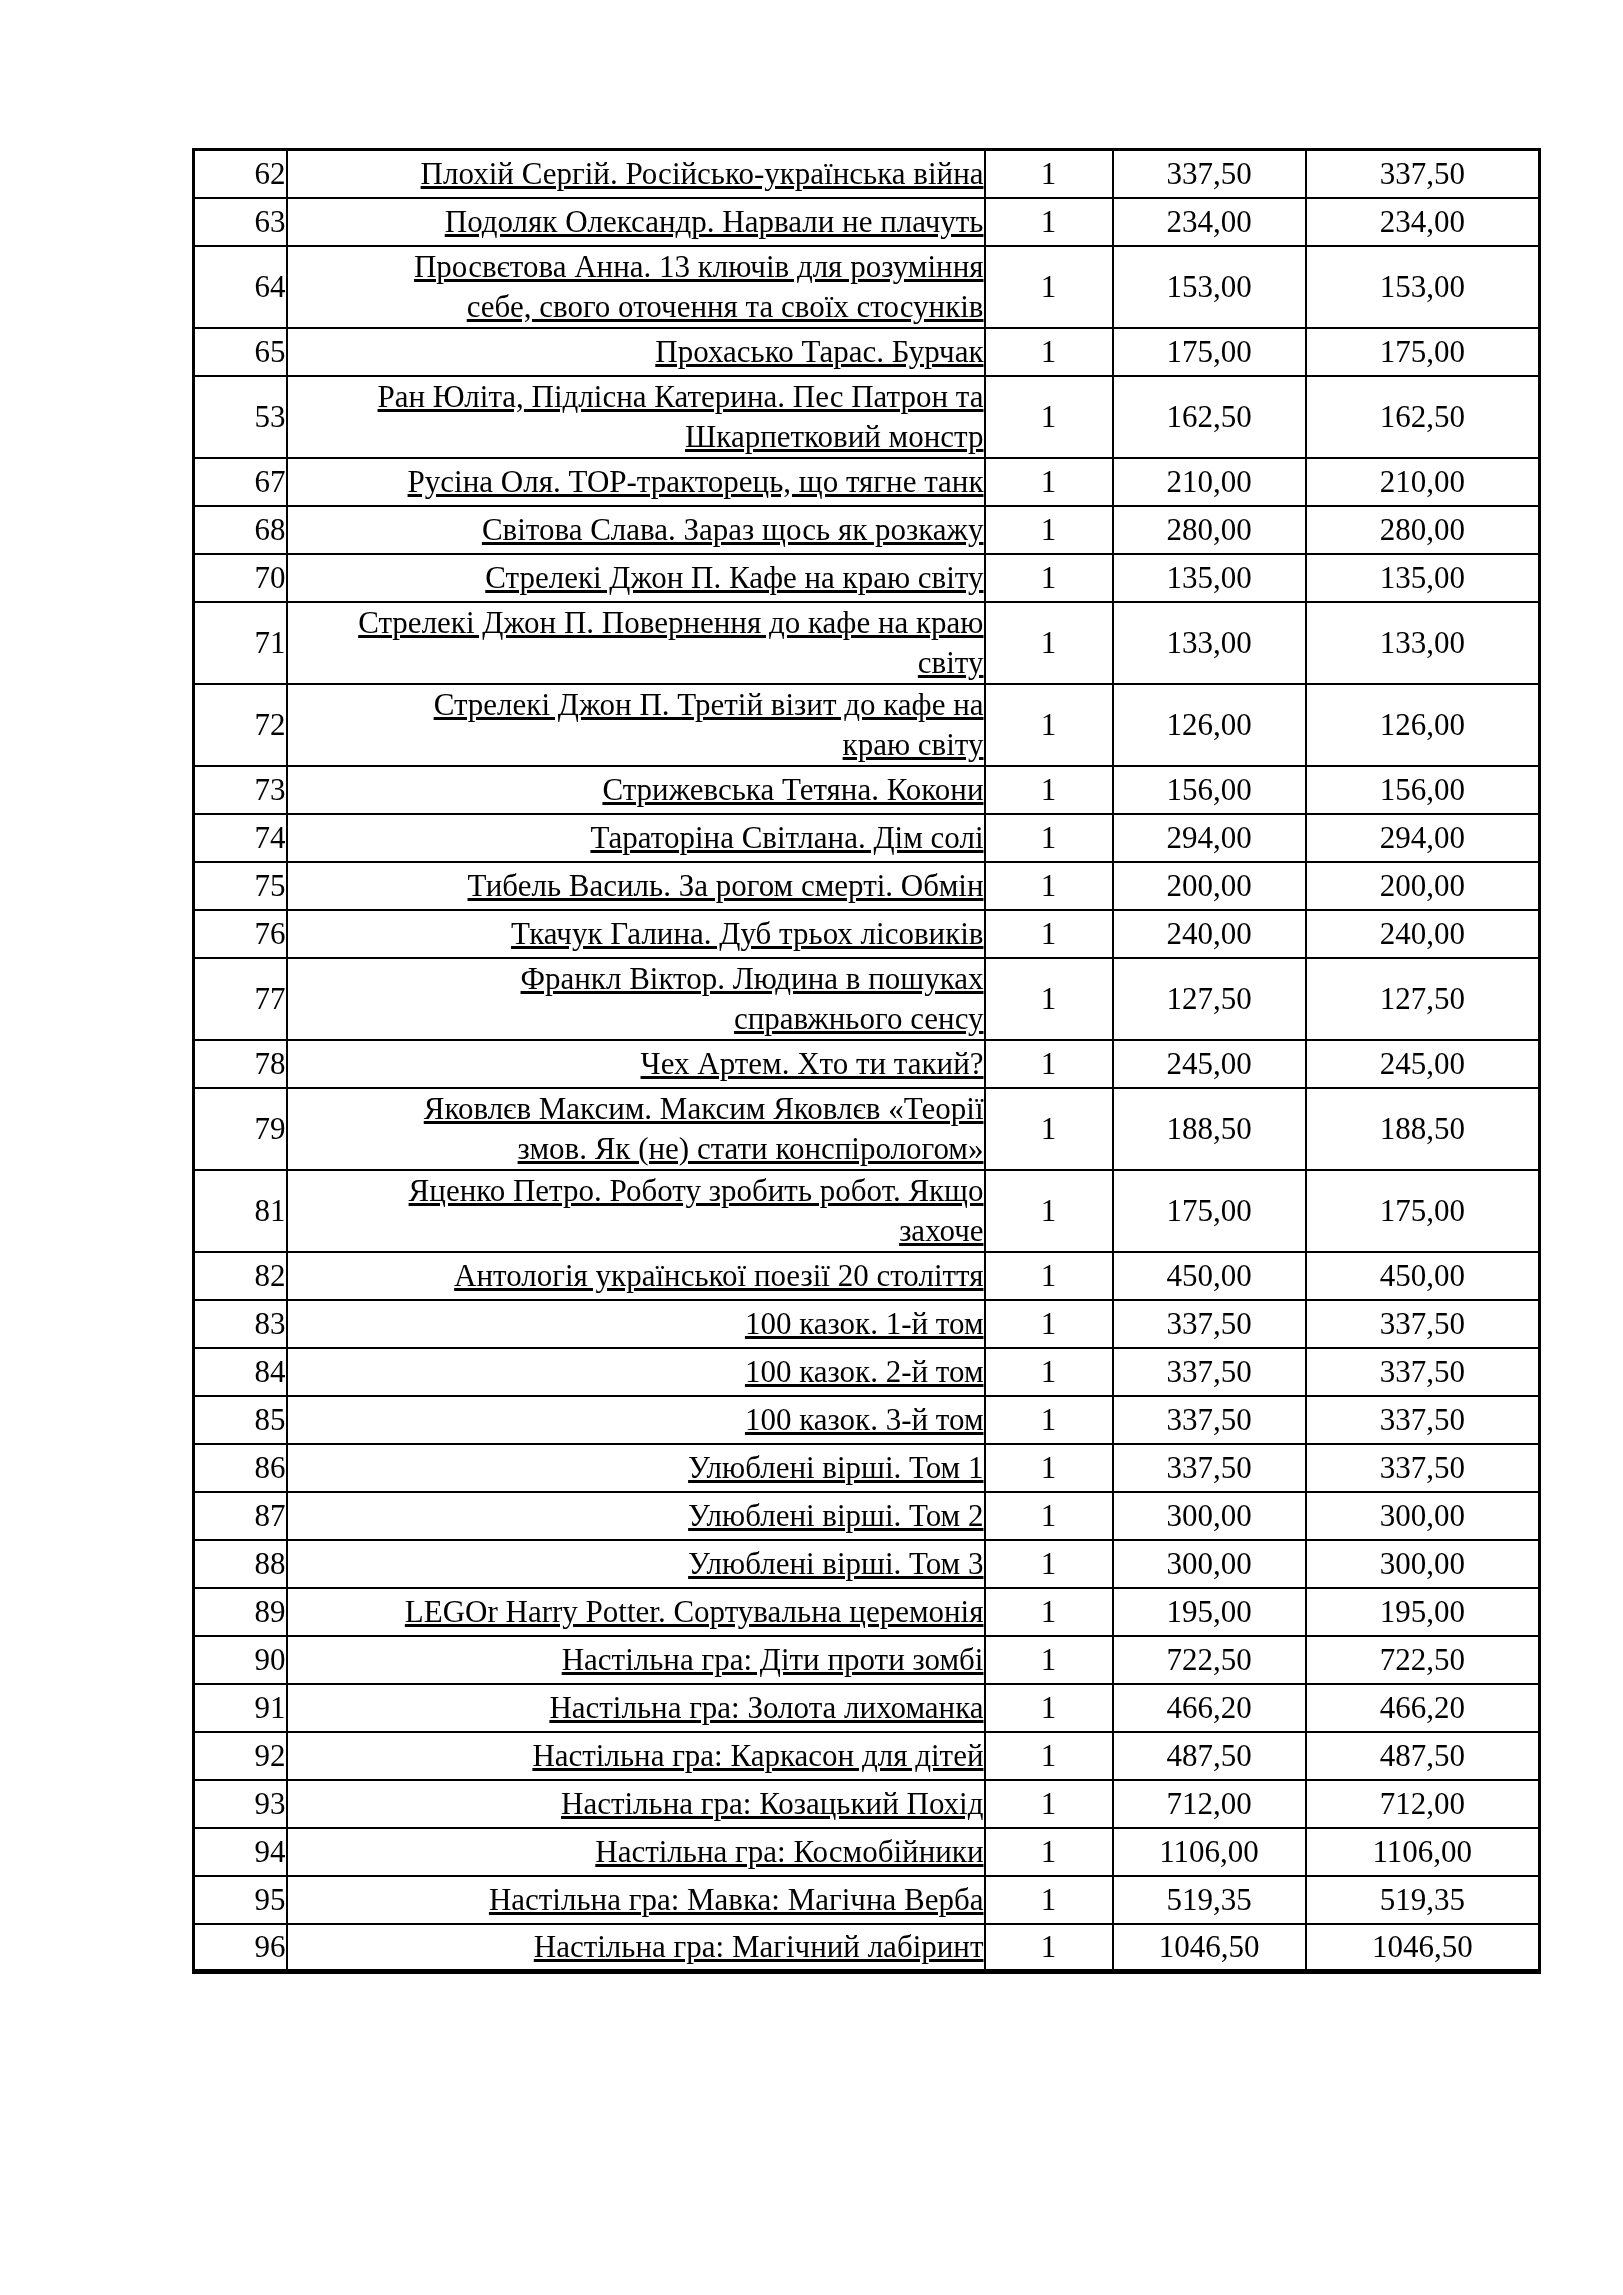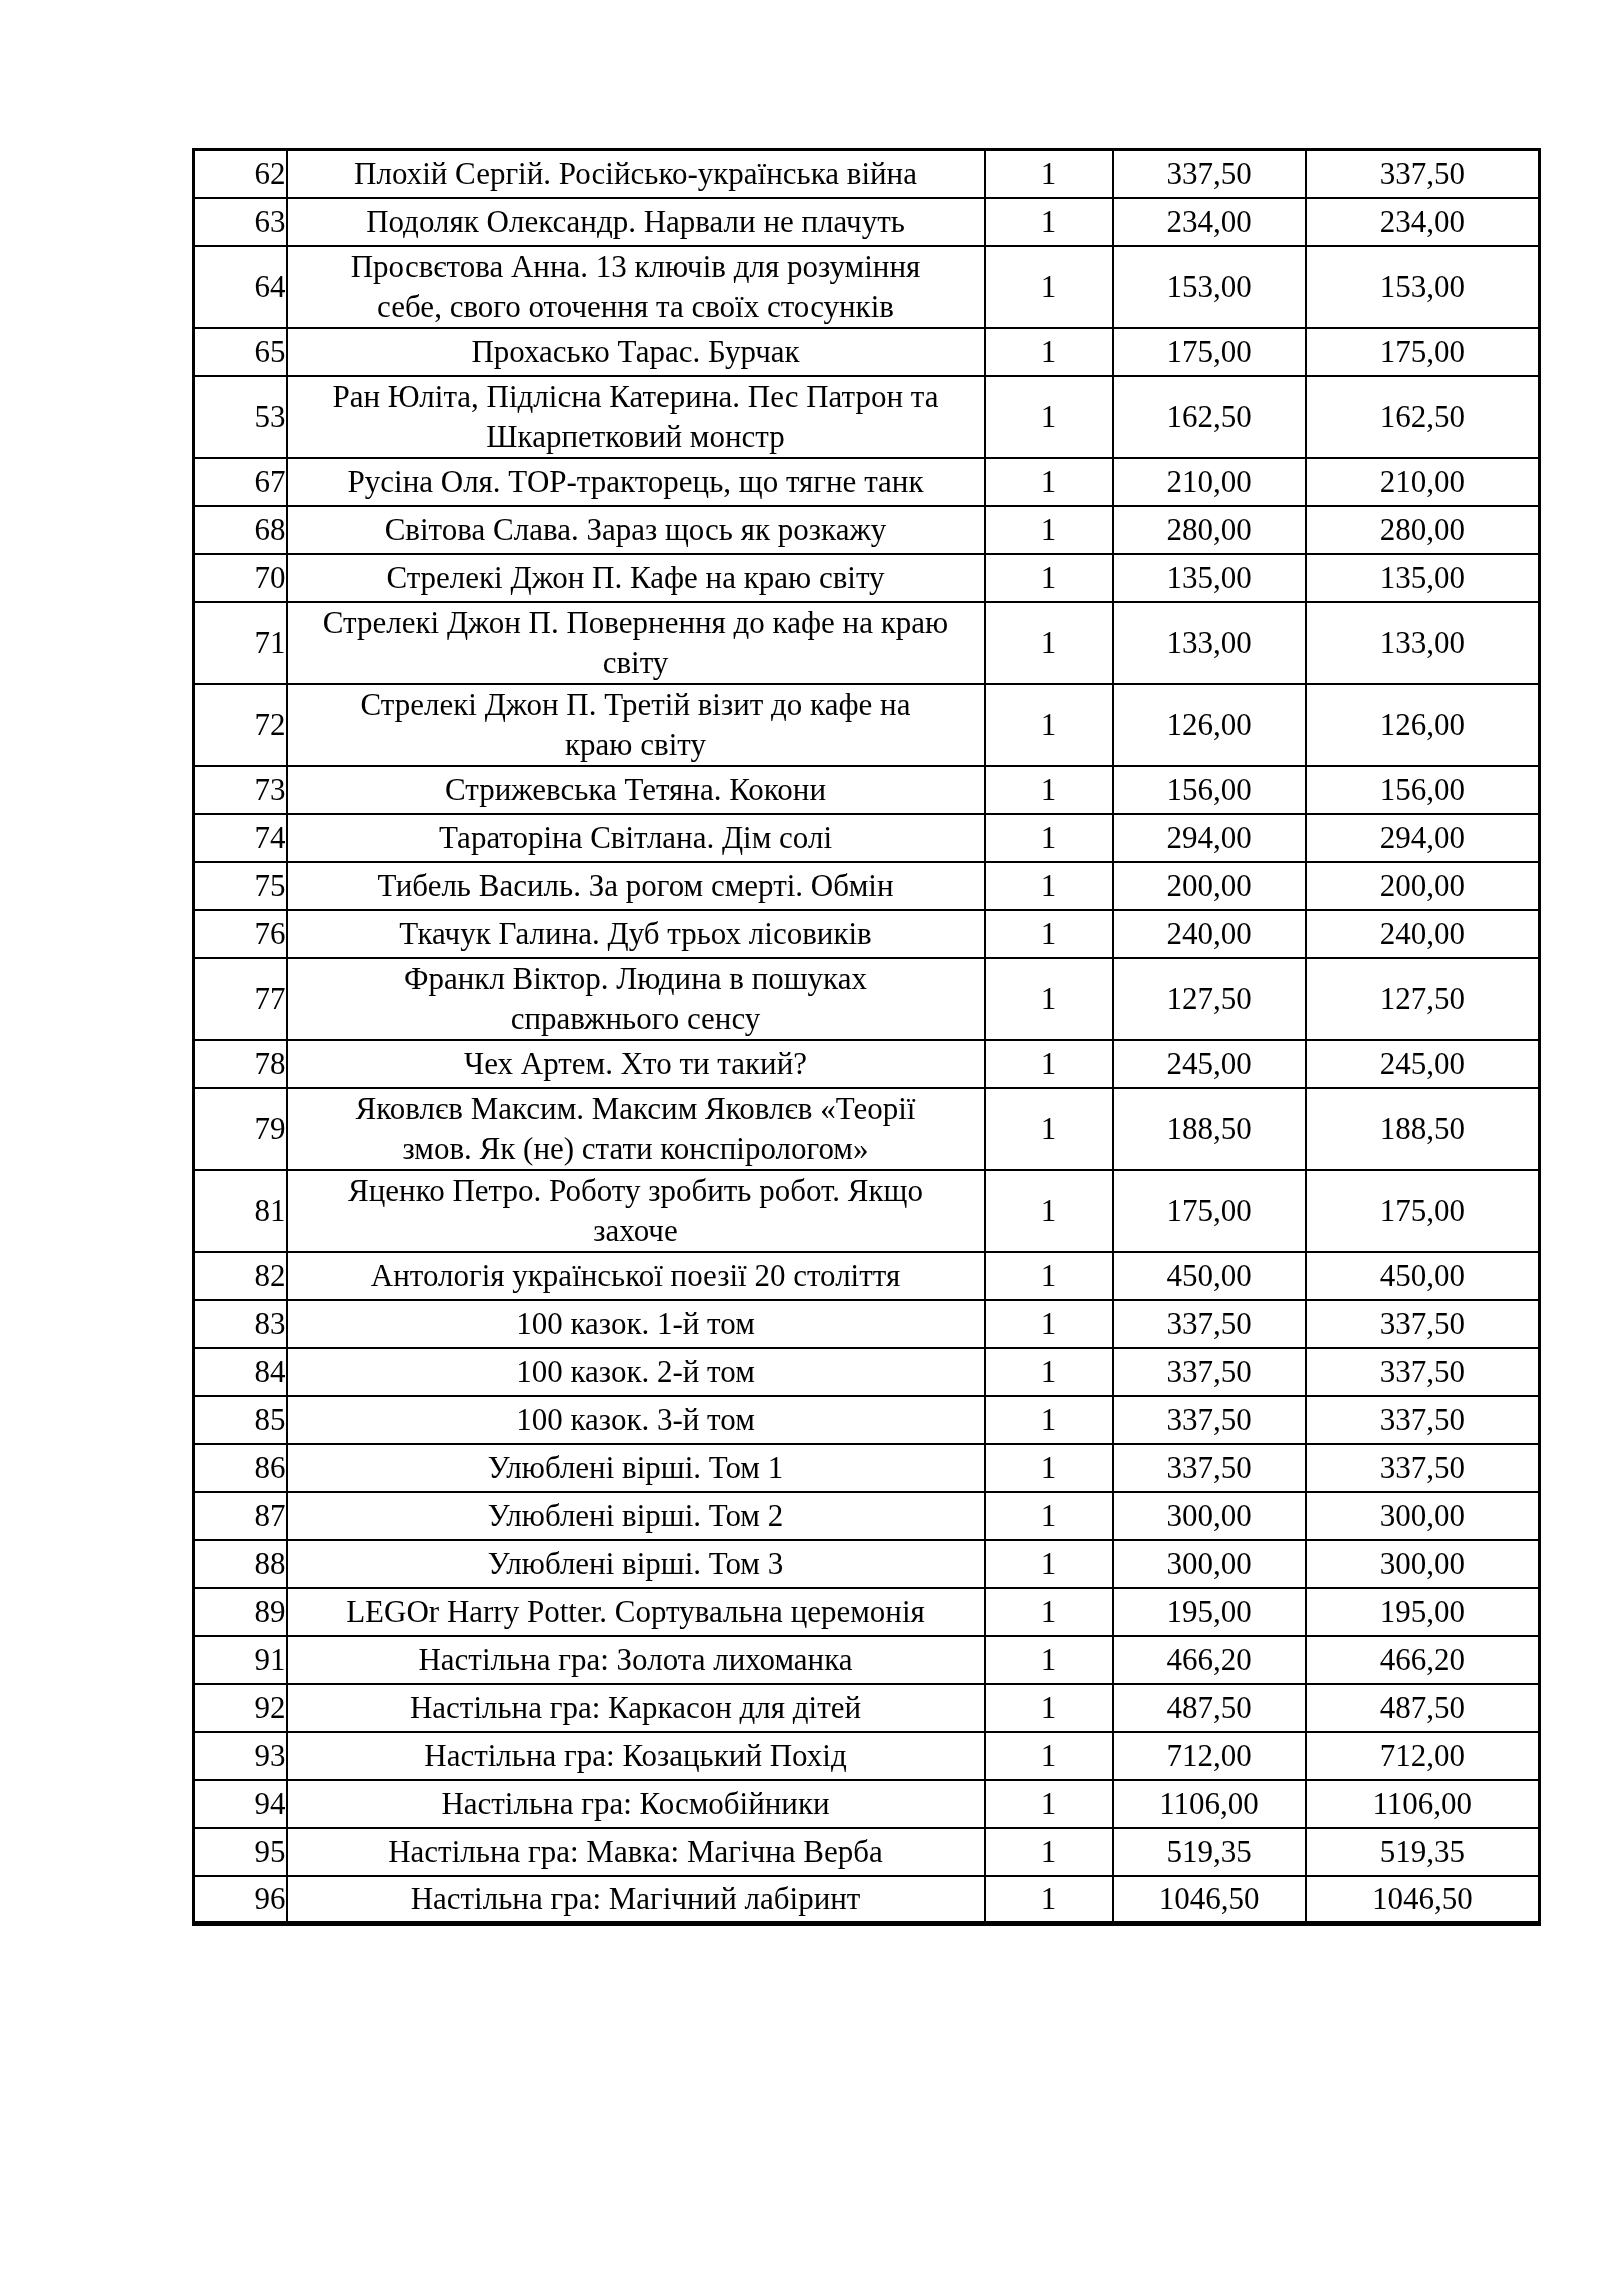--- a/index.html
+++ b/index.html
@@ -26,21 +26,22 @@
     vertical-align:middle;
     overflow:hidden;
     padding:0;
   }
   tr.row{height:48px}
   tr.row.last{height:59px}
   td.c-no{ text-align:right; }
   td.c-title{
     white-space:pre-line;
     padding:0 6.5px 0 17px;
-    text-align:center;
+    text-align:right;
+    text-decoration:underline;
   }
   td.c-qty, td.c-price, td.c-total{ text-align:center; }
 </style>
 </head>
 <body>
 
 <table class="items">
   <colgroup>
     <col style="width:93px">
     <col style="width:698px">
@@ -232,20 +233,27 @@
     <td class="c-total">300,00</td>
   </tr>
       <tr class="row">
     <td class="c-no">89</td>
     <td class="c-title">LEGOr Harry Potter. Сортувальна церемонія</td>
     <td class="c-qty">1</td>
     <td class="c-price">195,00</td>
     <td class="c-total">195,00</td>
   </tr>
       <tr class="row">
+    <td class="c-no">90</td>
+    <td class="c-title">Настільна гра: Діти проти зомбі</td>
+    <td class="c-qty">1</td>
+    <td class="c-price">722,50</td>
+    <td class="c-total">722,50</td>
+  </tr>
+      <tr class="row">
     <td class="c-no">91</td>
     <td class="c-title">Настільна гра: Золота лихоманка</td>
     <td class="c-qty">1</td>
     <td class="c-price">466,20</td>
     <td class="c-total">466,20</td>
   </tr>
       <tr class="row">
     <td class="c-no">92</td>
     <td class="c-title">Настільна гра: Каркасон для дітей</td>
     <td class="c-qty">1</td>

